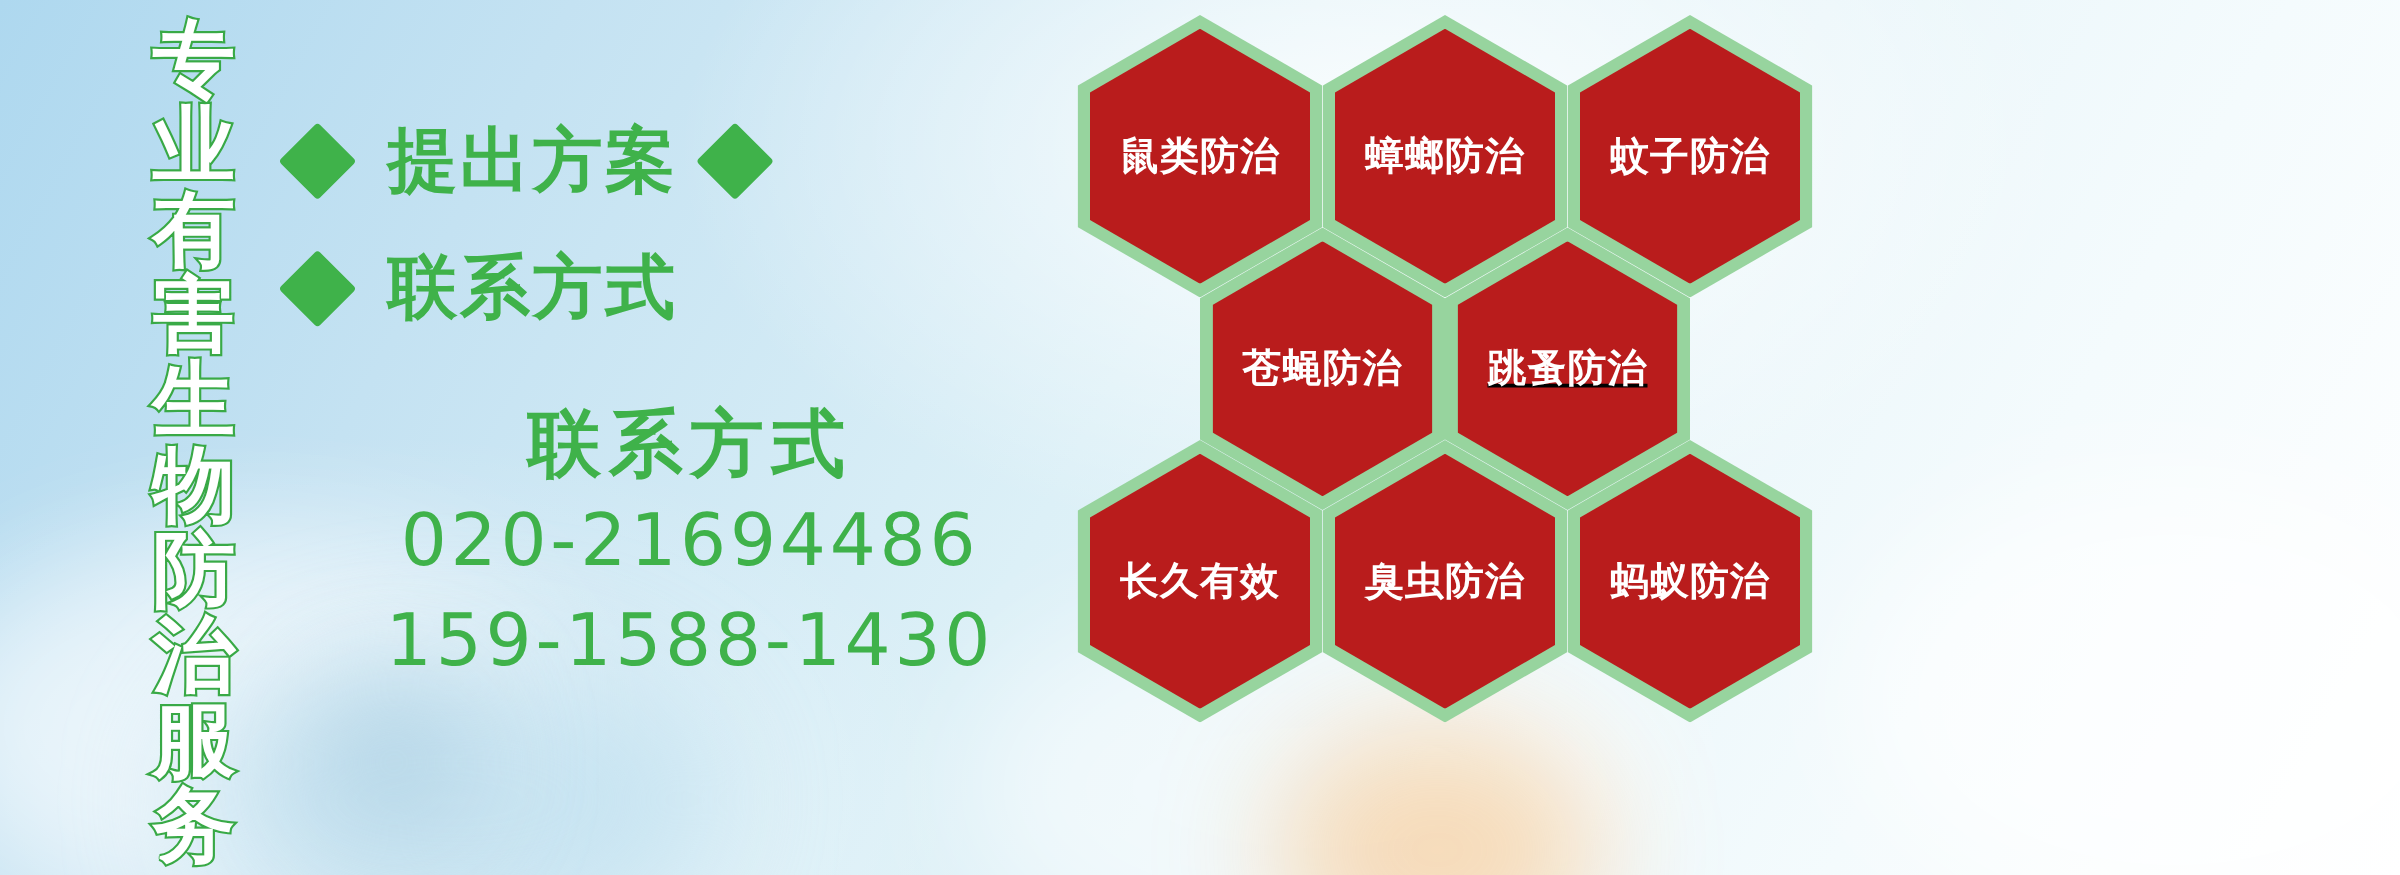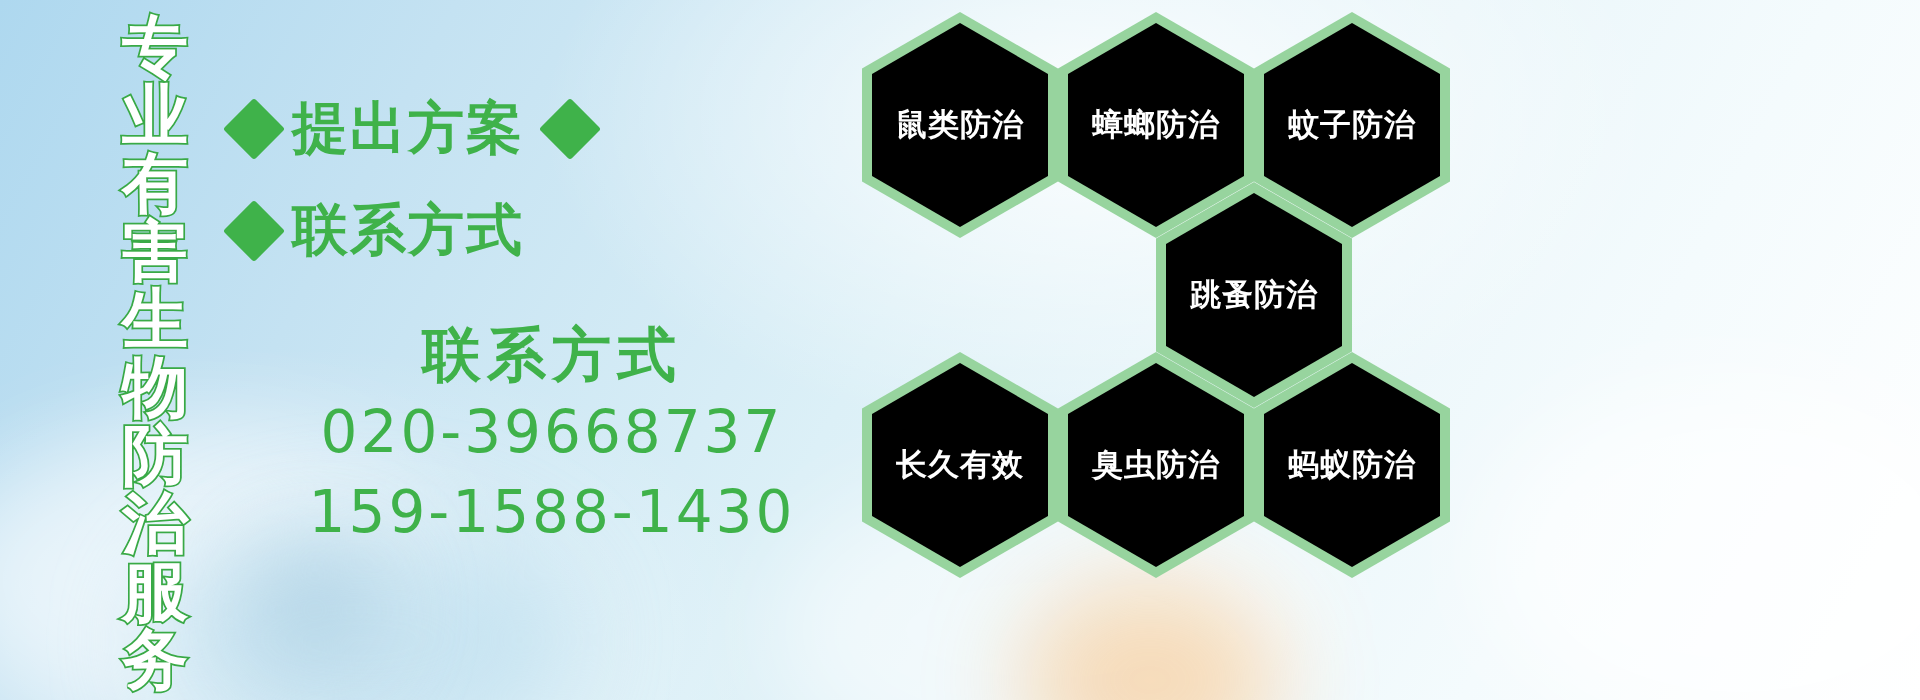--- a/index.html
+++ b/index.html
@@ -90,20 +90,21 @@
     margin-right: 16px;
     border-radius: 3px;
   }
   .feature-label {
     font-size: 56px;
     font-weight: bold;
     color: #3fb24a;
     letter-spacing: 2px;
     white-space: nowrap;
     font-family: "DejaVu Sans", "Liberation Sans", sans-serif;
+    margin-left: 18px;
   }
   .feature-gap { width: 24px; }
 
   
   #contact {
     position: absolute;
     left: 232px;
     top: 318px;
     width: 640px;
     text-align: center;
@@ -144,21 +145,21 @@
     background: #97d49e;
   }
   .hex .inner {
     width: 176px;
     height: 204px;
     display: flex;
     align-items: center;
     justify-content: center;
     -webkit-clip-path: polygon(50% 0%, 100% 25%, 100% 75%, 50% 100%, 0% 75%, 0% 25%);
     clip-path: polygon(50% 0%, 100% 25%, 100% 75%, 50% 100%, 0% 75%, 0% 25%);
-    background: #000000;
+    background: #b91c1c;
   }
   .hex .hex-label {
     color: #ffffff;
     font-size: 31px;
     font-weight: bold;
     letter-spacing: 1px;
     white-space: nowrap;
     font-family: "DejaVu Sans", "Liberation Sans", sans-serif;
   }
 </style>
@@ -202,21 +203,21 @@
       <div class="feature-item">
         <span class="diamond"></span>
         <span class="feature-label">联系方式</span>
       </div>
       <span class="feature-gap"></span>
     </div>
   </div>
 
   <div id="contact">
     <div id="contact-heading">联系方式</div>
-    <div class="phone">020-39668737</div>
+    <div class="phone">020-21694486</div>
     <div class="phone">159-1588-1430</div>
   </div>
 
   <div id="hex-cluster">
 
     <div class="hex" style="left:0px;   top:6px;">
       <div class="inner">
         <span class="hex-label">鼠类防治</span>
       </div>
     </div>
@@ -224,20 +225,25 @@
       <div class="inner">
         <span class="hex-label">蚊子防治</span>
       </div>
     </div>
     <div class="hex" style="left:196px; top:6px;">
       <div class="inner">
         <span class="hex-label">蟑螂防治</span>
       </div>
     </div>
 
+    <div class="hex" style="left:98px;  top:176px;">
+      <div class="inner">
+        <span class="hex-label">苍蝇防治</span>
+      </div>
+    </div>
     <div class="hex" style="left:294px; top:176px;text-decoration:underline;">
       <div class="inner">
         <span class="hex-label">跳蚤防治</span>
       </div>
     </div>
 
     <div class="hex" style="left:0px;   top:346px;">
       <div class="inner">
         <span class="hex-label">长久有效</span>
       </div>

